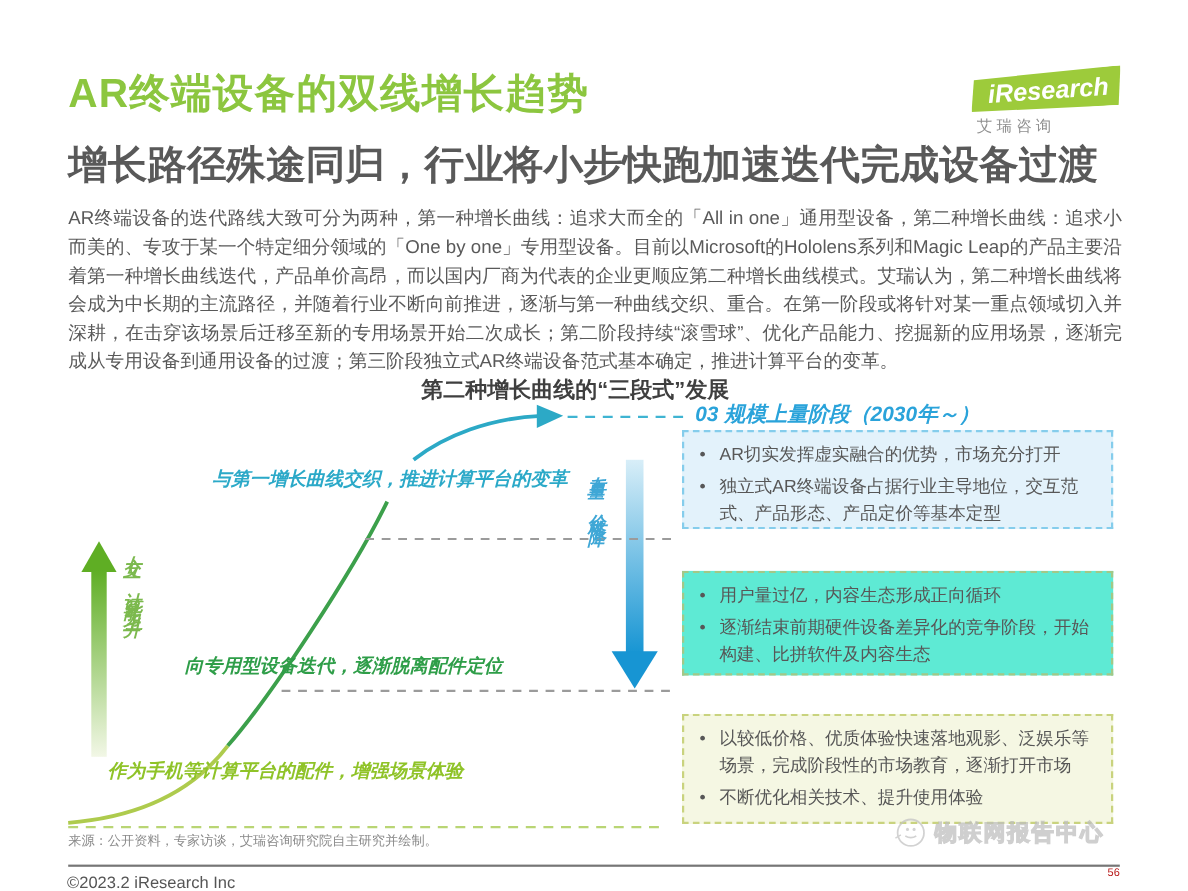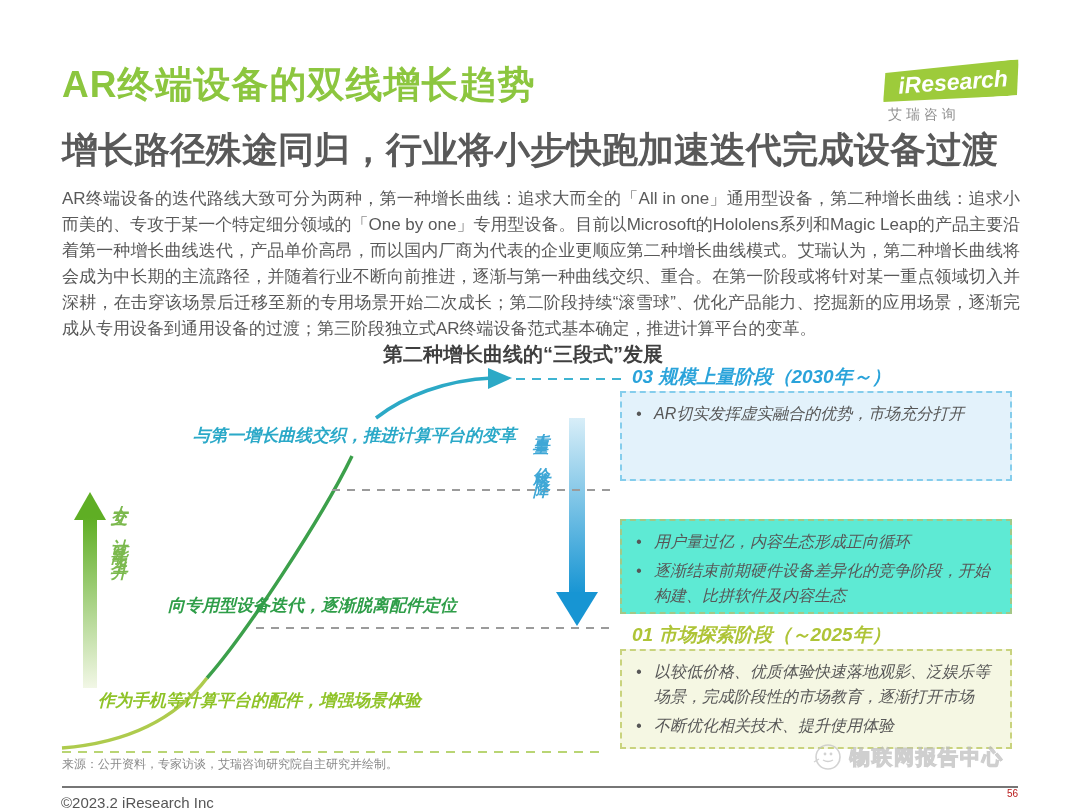--- a/index.html
+++ b/index.html
@@ -38,21 +38,21 @@
 
   .stage-label { position:absolute; left:632px; font-size:19px; font-weight:bold; font-style:italic; white-space:nowrap; }
   .stage-label-03 { top:364px; color:#2aa3da; }
   .stage-label-02 { top:492px; color:#72bf44; }
   .stage-label-01 { top:622px; color:#aec437; }
 
   .stage-box { position:absolute; left:620px; width:392px; padding:8px 12px 8px 10px; }
   .stage-box-03 { top:391px; height:90px;  background:#e3f2fb; border:2px dashed #85cdec; }
   .stage-box-02 { top:519px; height:95px;  background:#5eead4; border:2px dashed #a3c887; }
   .stage-box-01 { top:649px; height:100px; background:#f5f7e3; border:2px dashed #c9d37e; }
-  .stage-box ul { list-style:none;font-style:italic; }
+  .stage-box ul { list-style:none; }
   .stage-box li { position:relative; padding-left:22px; font-size:16px; line-height:25px; color:#575757; }
   .stage-box li + li { margin-top:4px; }
   .stage-box li::before { content:"•"; position:absolute; left:4px; top:0; color:#575757; }
 
   
   .source-note { position:absolute; left:62px; top:756px; font-size:12px; color:#8a8a8a; }
   .divider { position:absolute; left:62px; top:786px; width:956px; border-top:2px solid #767676; }
   .copyright { position:absolute; left:61px; top:794px; font-size:15px; color:#555555; }
   .page-number { position:absolute; right:62px; top:788px; font-size:10px; color:#b91c1c; }
 
@@ -118,31 +118,31 @@
   <div class="v-label v-right">重量/价格下降</div>
 
   <div class="annot annot-top">与第一增长曲线交织，推进计算平台的变革</div>
   <div class="annot annot-middle">向专用型设备迭代，逐渐脱离配件定位</div>
   <div class="annot annot-bottom">作为手机等计算平台的配件，增强场景体验</div>
 
   <div class="stage-label stage-label-03">03 规模上量阶段（2030年～）</div>
   <div class="stage-box stage-box-03">
     <ul>
       <li>AR切实发挥虚实融合的优势，市场充分打开</li>
+      <li>独立式AR终端设备占据行业主导地位，交互范式、产品形态、产品定价等基本定型</li>
     </ul>
   </div>
 
   <div class="stage-box stage-box-02">
     <ul>
       <li>用户量过亿，内容生态形成正向循环</li>
       <li>逐渐结束前期硬件设备差异化的竞争阶段，开始构建、比拼软件及内容生态</li>
     </ul>
   </div>
 
-  <div class="stage-label stage-label-01">01 市场探索阶段（～2025年）</div>
   <div class="stage-box stage-box-01">
     <ul>
       <li>以较低价格、优质体验快速落地观影、泛娱乐等场景，完成阶段性的市场教育，逐渐打开市场</li>
       <li>不断优化相关技术、提升使用体验</li>
     </ul>
   </div>
 
   <div class="source-note">来源：公开资料，专家访谈，艾瑞咨询研究院自主研究并绘制。</div>
 
   <div class="watermark">

